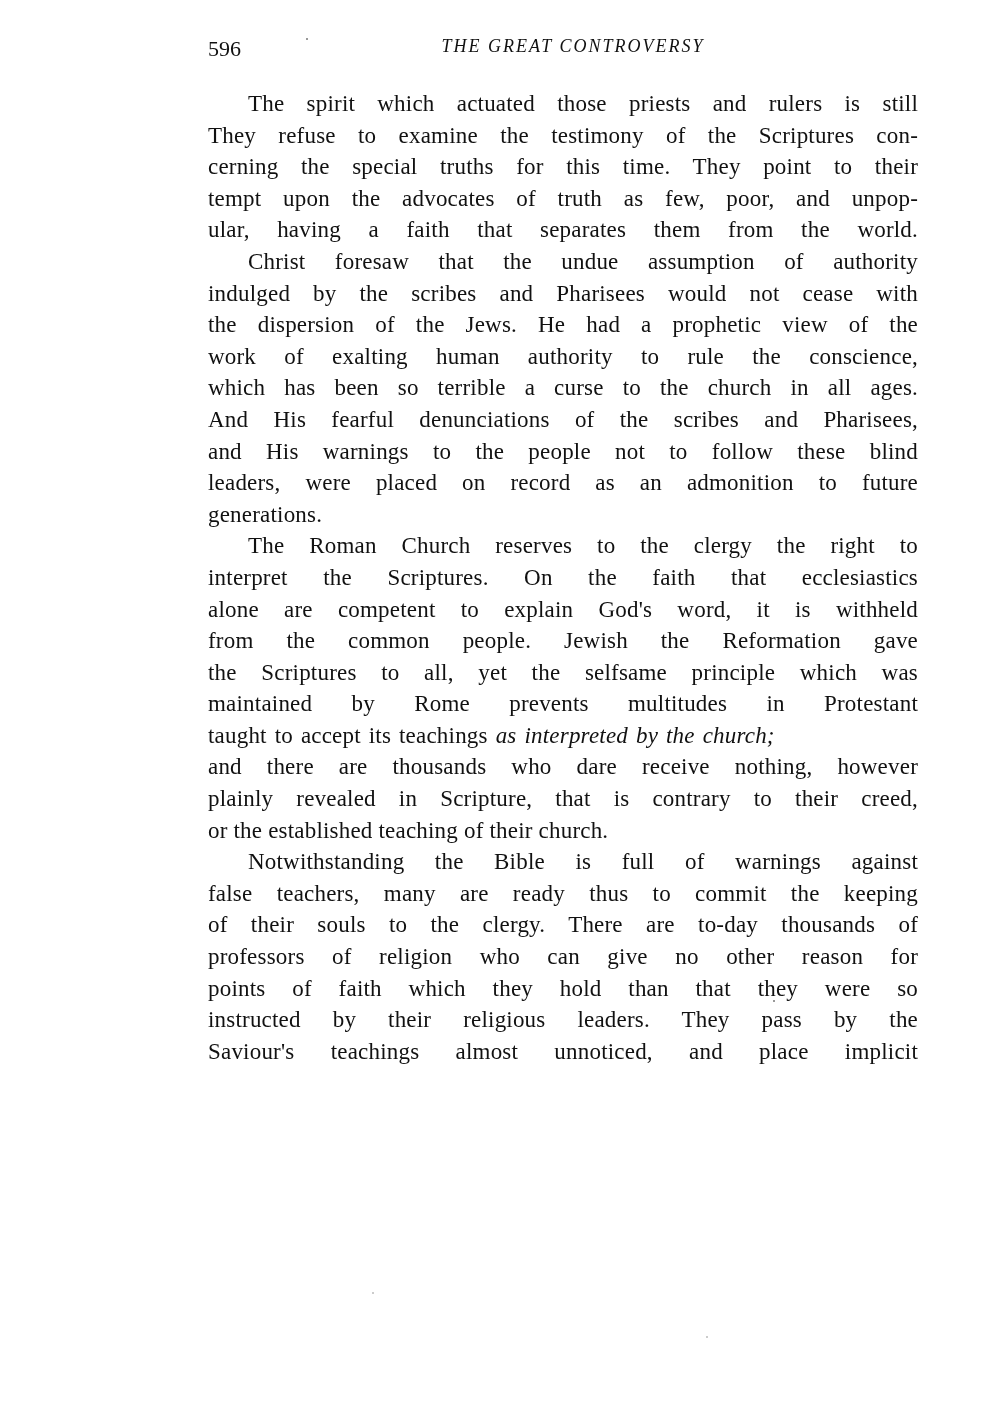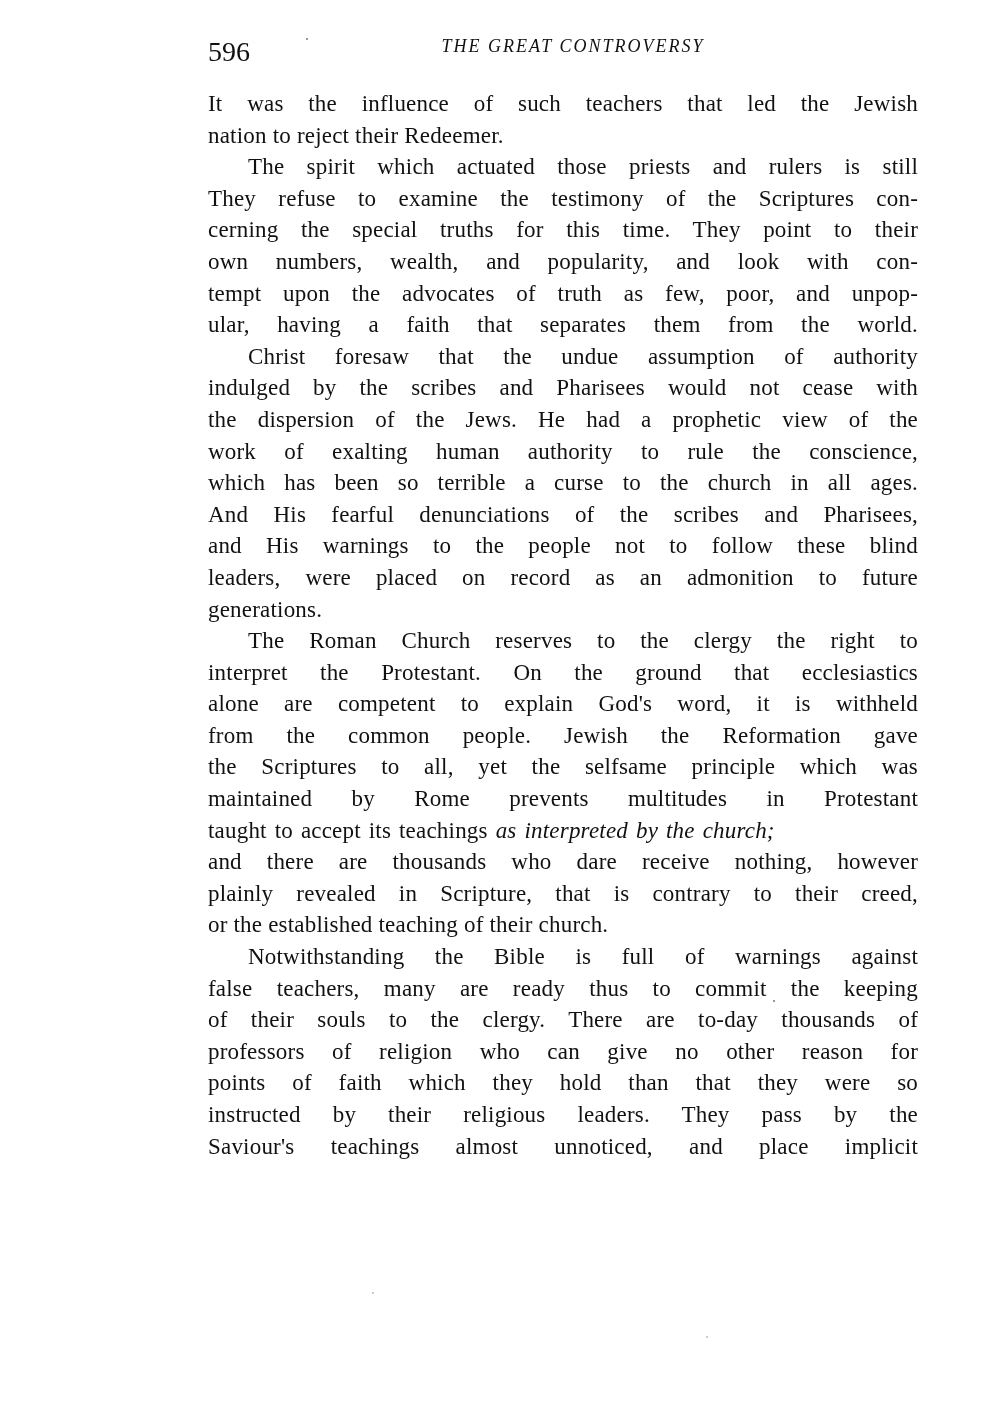--- a/index.html
+++ b/index.html
@@ -1,68 +1,63 @@
 <!DOCTYPE html>
 <html><head>
 <meta charset="utf-8">
 <style>
   html, body { margin: 0; padding: 0; background: #ffffff; }
   body { width: 1000px; height: 1414px; position: relative; overflow: hidden;
          font-family: "Liberation Serif", "DejaVu Serif", serif; color: #111; }
   .header { position: absolute; top: 36px; left: 208px; width: 710px; height: 32px; }
-  .page-number { position: absolute; left: 0; top: 0; font-size: 28px; }
+  .page-number { position: absolute; left: 0; top: 0; font-size: 22px; }
   .running-title { position: absolute; left: 0; width: 100%; top: 0; text-align: center;
                    font-style: italic; font-size: 18px; letter-spacing: 2px; padding-left: 20px; box-sizing: border-box; }
   .body-text { position: absolute; top: 88px; left: 208px; width: 710px; }
   .line { font-size: 23px; height: 31.6px; line-height: 31.6px; white-space: nowrap;
           text-align: justify; text-align-last: justify; letter-spacing: 0.2px; }
   .line.last { text-align-last: left; }
   .line.indent { padding-left: 40px; }
   .it { font-style: italic; text-align: center; }
   .speck { position: absolute; width: 2px; height: 2px; background: #999; }
 </style>
 </head>
 <body>
 
 <div class="header">
   <span class="page-number">596</span>
   <span class="running-title">THE GREAT CONTROVERSY</span>
 </div>
 
 <div class="body-text">
 
-  <div>
-    <div class="line">It was the influence of such teachers that led the Jewish</div>
-    <div class="line last">nation to reject their Redeemer.</div>
-  </div>
 
   <div>
     <div class="line indent">The spirit which actuated those priests and rulers is still</div>
     <div class="line">They refuse to examine the testimony of the Scriptures con-</div>
     <div class="line">cerning the special truths for this time.  They point to their</div>
-    <div class="line">own numbers, wealth, and popularity, and look with con-</div>
     <div class="line">tempt upon the advocates of truth as few, poor, and unpop-</div>
     <div class="line">ular, having a faith that separates them from the world.</div>
   </div>
 
   <div>
     <div class="line indent">Christ foresaw that the undue assumption of authority</div>
     <div class="line">indulged by the scribes and Pharisees would not cease with</div>
     <div class="line">the dispersion of the Jews.  He had a prophetic view of the</div>
     <div class="line">work of exalting human authority to rule the conscience,</div>
     <div class="line">which has been so terrible a curse to the church in all ages.</div>
     <div class="line">And His fearful denunciations of the scribes and Pharisees,</div>
     <div class="line">and His warnings to the people not to follow these blind</div>
     <div class="line">leaders, were placed on record as an admonition to future</div>
     <div class="line last">generations.</div>
   </div>
 
   <div>
     <div class="line indent">The Roman Church reserves to the clergy the right to</div>
-    <div class="line">interpret the Protestant.  On the ground that ecclesiastics</div>
+    <div class="line">interpret the Scriptures.  On the faith that ecclesiastics</div>
     <div class="line">alone are competent to explain God's word, it is withheld</div>
     <div class="line">from the common people.  Jewish the Reformation gave</div>
     <div class="line">the Scriptures to all, yet the selfsame principle which was</div>
     <div class="line">maintained by Rome prevents multitudes in Protestant</div>
     <div class="line" style="text-align:left;text-align-last:left;word-spacing:2px;"><span>taught to accept its teachings </span><span class="it">as interpreted by the church;</span></div>
     <div class="line">and there are thousands who dare receive nothing, however</div>
     <div class="line">plainly revealed in Scripture, that is contrary to their creed,</div>
     <div class="line last">or the established teaching of their church.</div>
   </div>
 

